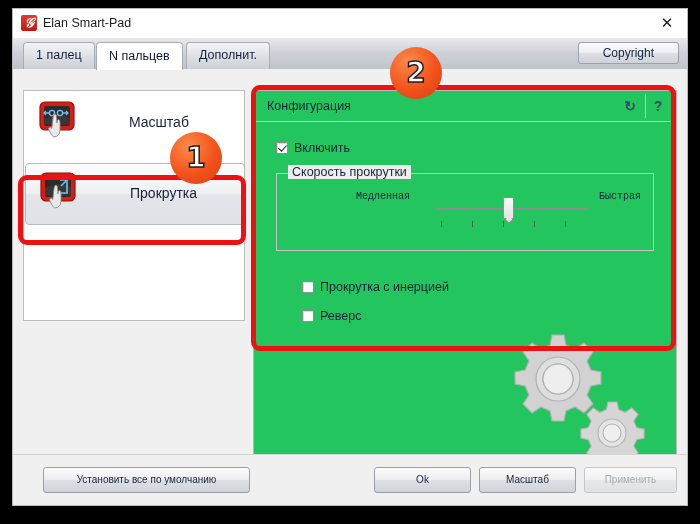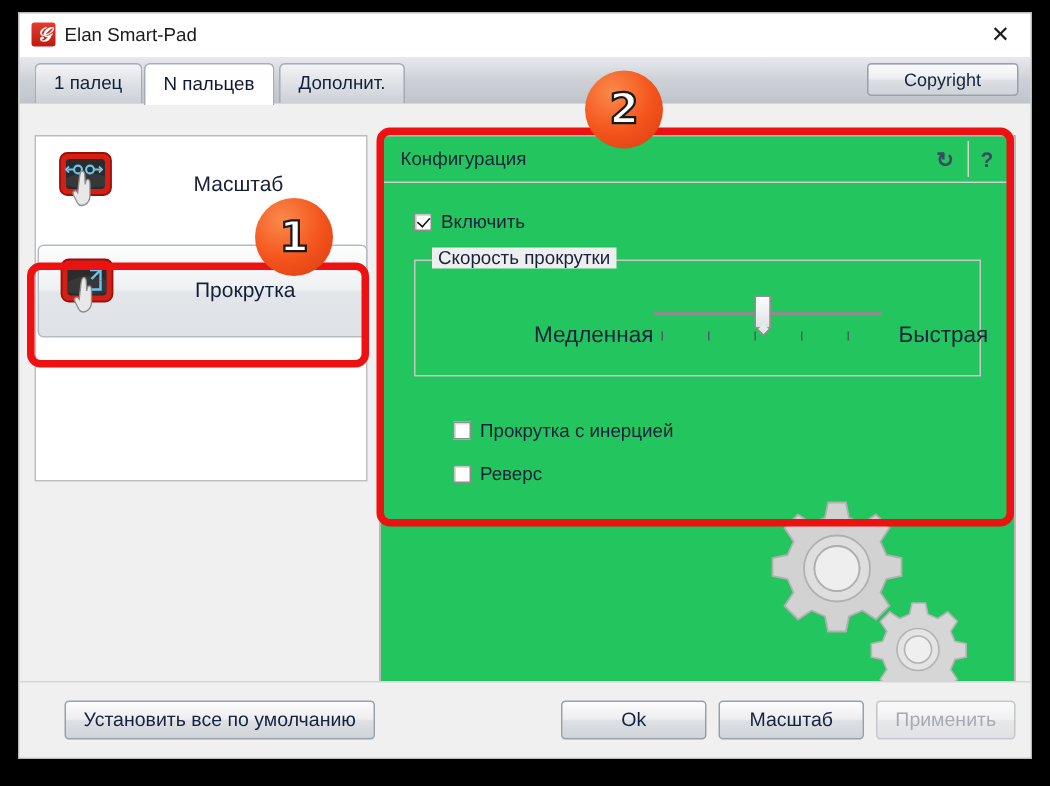--- a/index.html
+++ b/index.html
@@ -256,24 +256,25 @@
     left: 34px; top: 74px;
     font-size: 12.5px;
     color: #16233d;
     background: #eeeeee;
     padding: 0 4px;
     white-space: nowrap;
   }
 
   .slider-label {
     position: absolute;
-    top: 124px;
-    font-size: 15px;
+    top: 100px;
+    font-size: 10px;
     color: #16233d;
     white-space: nowrap;
+    font-family: Liberation Mono, monospace;
   }
   .slider-label.slow { left: 102px; }
   .slider-label.fast { left: 345px; }
 
   .slider-track {
     position: absolute;
     left: 182px; top: 117px;
     width: 152px; height: 2px;
     background: #8d8d8d;
   }
@@ -313,21 +314,21 @@
     width: 674px;
     height: 50px;
     background: #f0f0f0;
     border-top: 1px solid #d5d5d5;
   }
   .btn {
     position: absolute;
     height: 26px;
     line-height: 24px;
     text-align: center;
-    font-size: 13px;
+    font-size: 10px;
     color: #16233d;
     background: linear-gradient(180deg,#fcfcfd 0%, #ededf0 48%, #dde0e4 52%, #d0d4d9 100%);
     border: 1px solid #9aa0a8;
     border-radius: 3px;
     box-sizing: border-box;
     cursor: pointer;
     white-space: nowrap;
   }
   .btn.disabled {
     color: #a8acb2;

